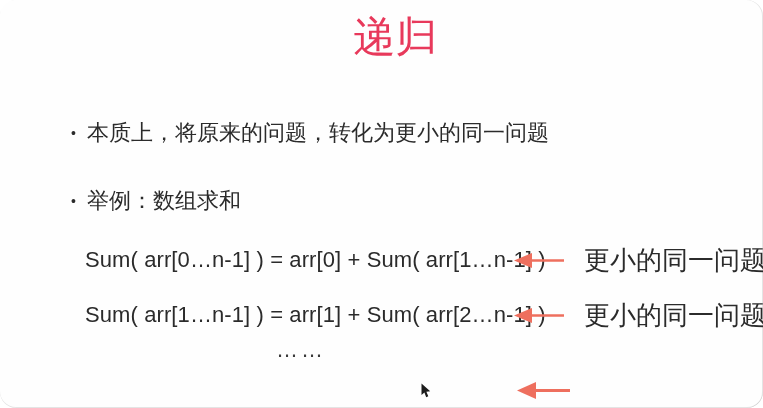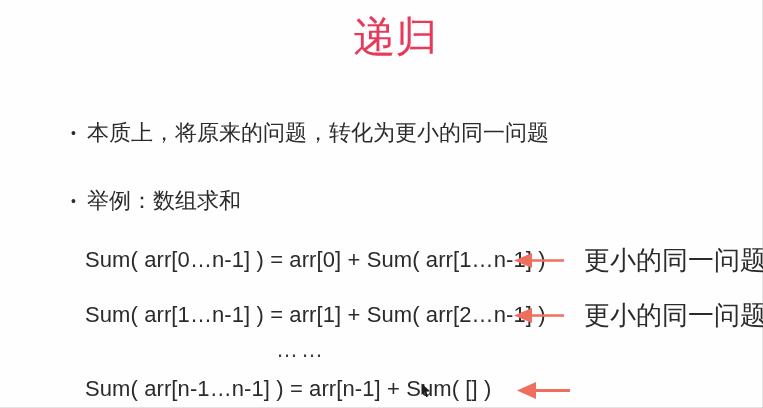--- a/index.html
+++ b/index.html
@@ -11,20 +11,21 @@
   }
   .stage {
     position: relative;
     width: 763px;
     height: 408px;
     background: var(--bg-color);
     font-family: "Liberation Sans", "DejaVu Sans", sans-serif;
     color: var(--text-color);
     overflow: hidden;
     box-shadow: inset -1px 0 0 rgba(0,0,0,0.10), inset 0 -1px 0 rgba(0,0,0,0.10);
+    border-radius: 16px;
   }
   .slide-title {
     position: absolute;
     left: 0; right: 0; top: 12px;
     text-align: center;
     font-size: 42px;
     line-height: 1.2;
     color: var(--title-color);
     transform: translateX(14px);
     font-weight: 500;
@@ -121,21 +122,20 @@
         <line x1="15" y1="8.5" x2="50" y2="8.5" stroke="currentColor" stroke-width="2.6"></line>
         <polygon points="0,8.5 18,1 18,16" fill="currentColor"></polygon>
       </svg>
     </span>
     <span class="note">更小的同一问题</span>
   </div>
 
   <div class="ellipsis-line">……</div>
 
   <div class="row r3">
-    <span class="expr">Sum( arr[n-1…n-1] ) = arr[n-1] + Sum( [] )</span>
     <span class="arrow">
       <svg width="55" height="19" viewBox="0 0 55 19">
         <line x1="16" y1="9.5" x2="53" y2="9.5" stroke="currentColor" stroke-width="2.8"></line>
         <polygon points="0,9.5 19,1 19,18" fill="currentColor"></polygon>
       </svg>
     </span>
   </div>
 
   <div class="mouse-cursor">
     <svg width="12" height="16" viewBox="0 0 12 16">

